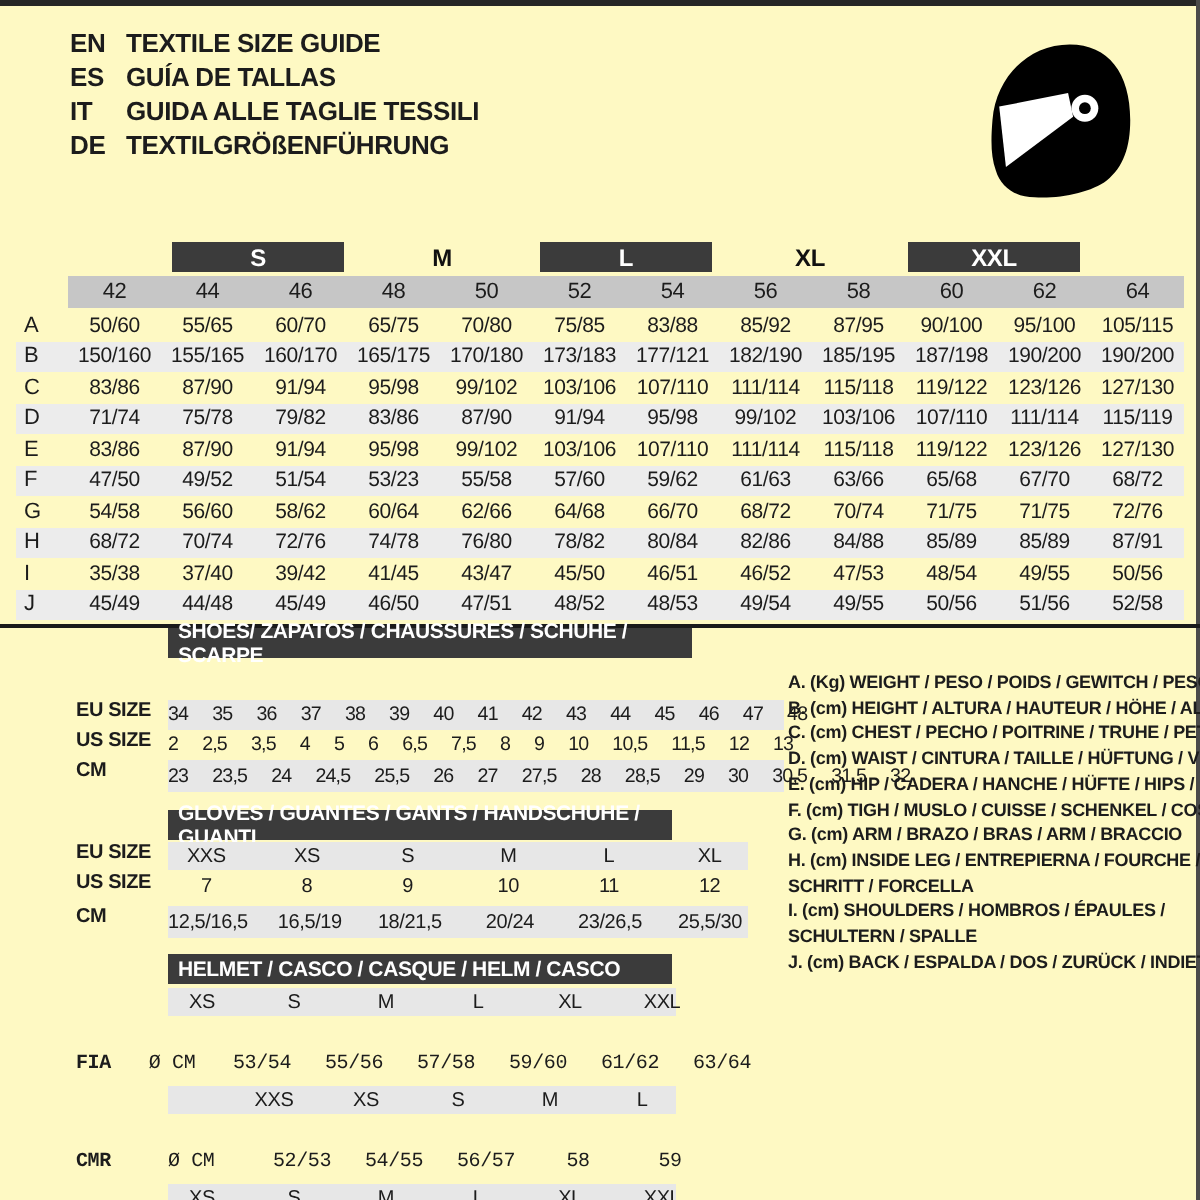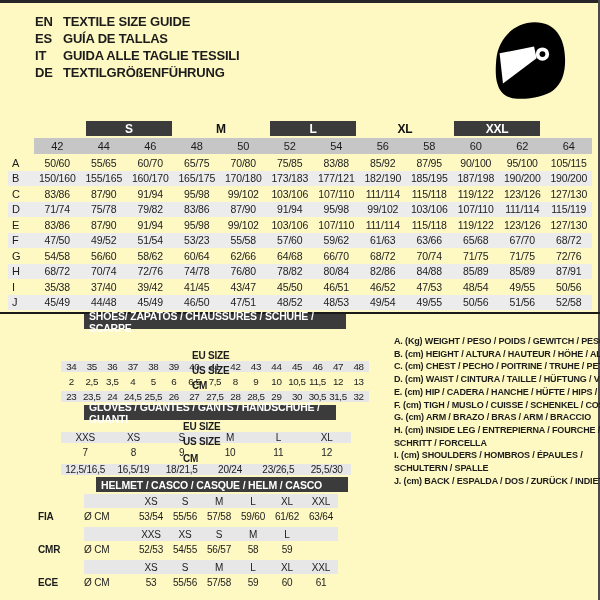--- a/index.html
+++ b/index.html
@@ -28,43 +28,43 @@
   #main-rows{top:155px;left:0;width:600px;}
   .trow{display:flex;align-items:center;height:15.5px;margin-left:8px;width:584px;font-size:10.5px;}
   .trow:nth-of-type(even){background:#ececec;}
   .trow .letter{width:26px;padding-left:4px;box-sizing:border-box;font-size:11px;}
   .trow .cells{flex:1;display:flex;align-items:center;}
   .trow .cell{flex:1 1 0;text-align:center;}
   
   #separator{top:312px;left:0;width:600px;height:2px;background:#1a1a1a;}
   
   .bar{background:#3b3b3b;color:#fff;font-weight:700;font-size:10.5px;display:flex;align-items:center;padding-left:5px;box-sizing:border-box;}
-  .brow{display:flex;align-items:center;flex-direction:column;}
+  .brow{display:flex;align-items:flex-start;}
   .blabel{width:46px;font-weight:700;font-size:10px;}
-  .bcells{display:flex;align-items:center;}
+  .bcells{display:flex;align-items:center;gap:12px;}
   .gray{background:#e7e7e7;}
   
   #shoes-bar{top:314px;left:84px;width:262px;height:15px;}
   .shoes-row{left:38px;width:354px;height:15px;font-size:9.8px;}
   #shoes-eu{top:350px;} #shoes-us{top:365px;} #shoes-cm{top:380px;height:16px;}
   .shoes-row .bcells{width:308px;height:100%;}
   .shoes-row .cell{width:20.53px;text-align:center;letter-spacing:-0.4px;}
   
   #gloves-bar{top:405px;left:84px;width:252px;height:15px;}
   .gloves-row{left:38px;width:336px;font-size:10px;}
   #gloves-eu{top:421px;height:14px;} #gloves-us{top:436px;height:15px;} #gloves-cm{top:453px;height:16px;}
   .gloves-row .bcells{width:290px;height:100%;}
   .gloves-row .cell{width:48.3px;text-align:center;}
   
-  #helmet-bar{top:477px;left:96px;width:252px;height:15px;}
+  #helmet-bar{top:477px;left:84px;width:252px;height:15px;}
   #helmet-rows{top:494px;left:38px;width:340px;}
   .helm-item{margin-bottom:3px;}
   .hsizes{display:flex;margin-left:46px;width:254px;height:14px;align-items:center;background:#e7e7e7;font-size:10px;}
   .hunit-spacer{width:50px;}
-  .hvals{display:flex;align-items:center;height:15px;margin-top:1px;font-size:10px;}
+  .hvals{display:flex;align-items:center;height:15px;margin-top:17px;font-size:10px;font-family:Liberation Mono, monospace;}
   .hunit{width:50px;}
   .hcell{width:34px;text-align:center;}
   
   #legend{top:335px;left:394px;width:204px;font-size:9px;font-weight:700;line-height:12.7px;letter-spacing:-0.15px;}
   .legend-line{white-space:nowrap;}
 </style>
 </head>
 <body>
 
 <div id="page">

